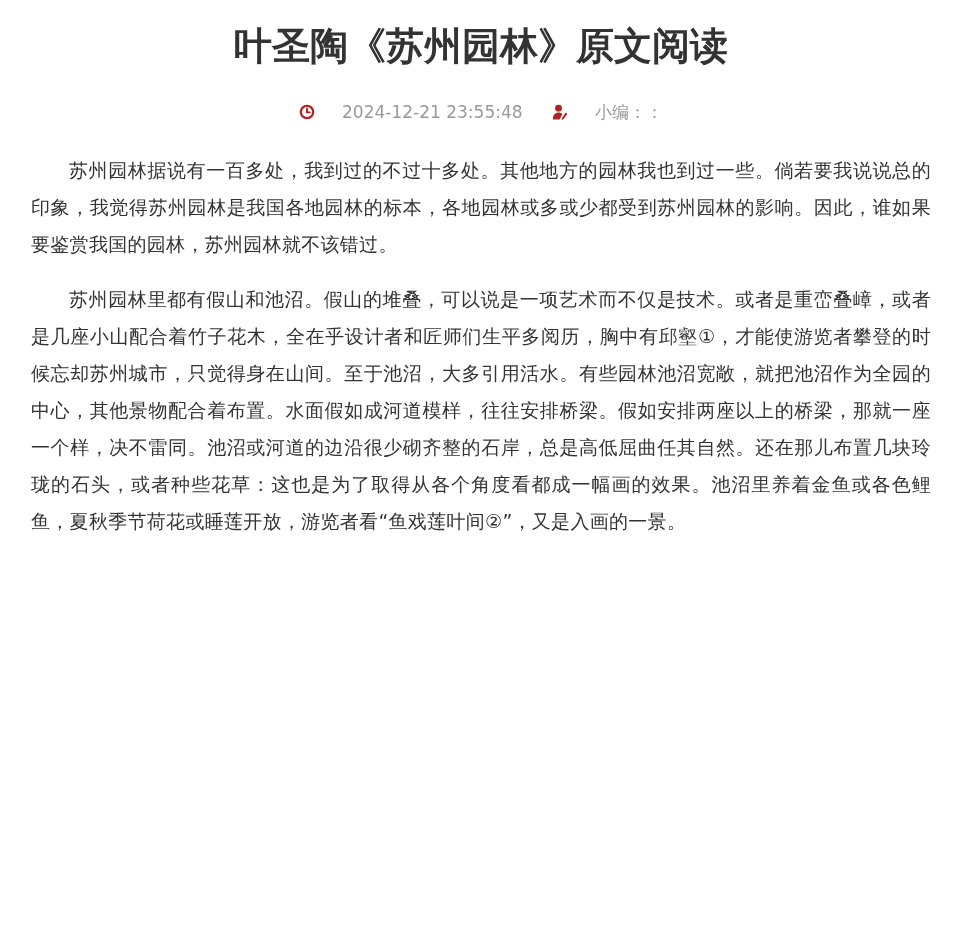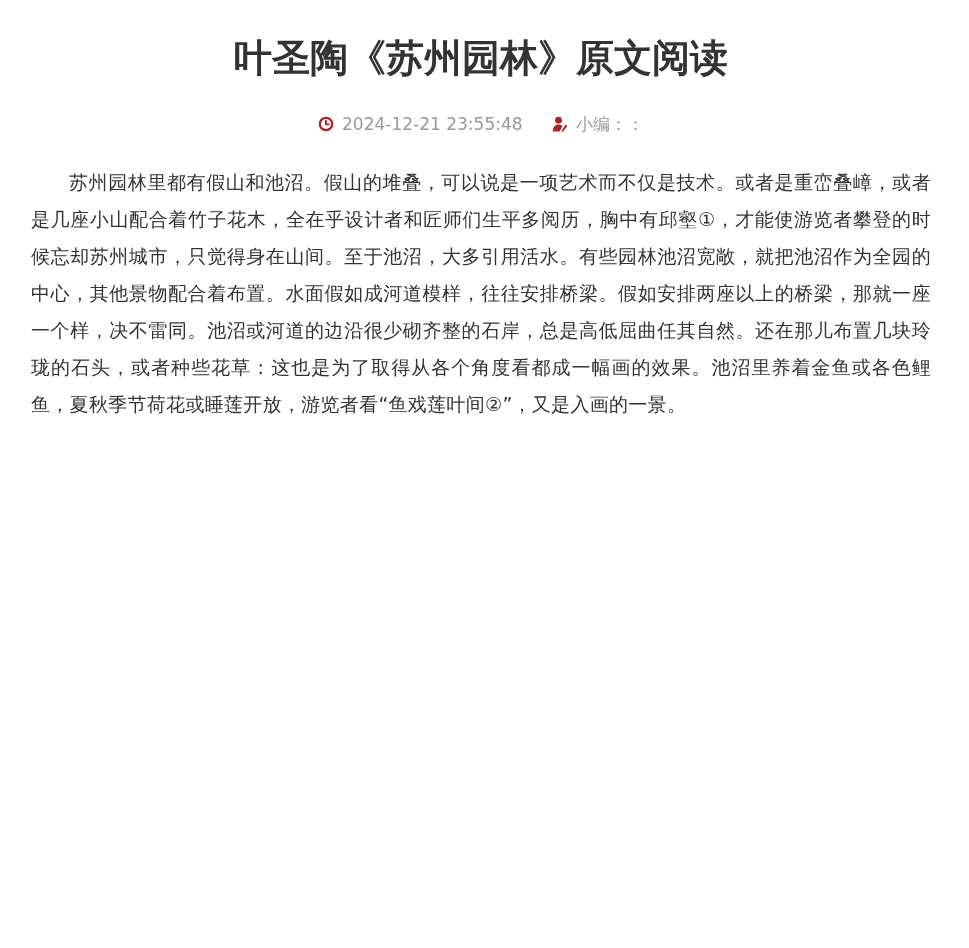--- a/index.html
+++ b/index.html
@@ -13,21 +13,21 @@
       overflow: hidden;
       font-family: "DejaVu Sans", "Liberation Sans", sans-serif;
       color: #333333;
     }
     .article {
       position: relative;
       width: 900px;
       margin: 0 0 0 31px;
     }
     .title {
-      margin: 12px;
+      margin: 0;
       padding-top: 20px;
       height: 52px;
       line-height: 52px;
       text-align: center;
       font-size: 38px;
       font-weight: bold;
       color: #333333;
       letter-spacing: 0px;
     }
     .meta {
@@ -35,20 +35,21 @@
       height: 26px;
       line-height: 26px;
       text-align: center;
       font-size: 17px;
       color: #999999;
     }
     .meta-item {
       display: inline-flex;
       align-items: center;
       vertical-align: middle;
+      gap: 19px;
     }
     .meta-item + .meta-item {
       margin-left: 24px;
     }
     .meta-icon {
       display: inline-block;
       width: 16px;
       height: 16px;
       margin-right: 8px;
     }
@@ -88,15 +89,16 @@
           <circle cx="6.5" cy="4.2" r="3.4" fill="#b22222"></circle>
           <path d="M0.8 15.5 C0.8 10.8 3.2 8.6 6.5 8.6 C8.3 8.6 9.5 9.2 10.4 10.1 L7.6 15.5 Z" fill="#b22222"></path>
           <path d="M9.2 15.5 L13.6 8.6 L15.4 9.8 L11.2 15.5 Z" fill="#b22222"></path>
         </svg>
       </span>
       <span>小编：：</span>
     </span>
   </div>
 
   <div class="content">
+    <p>苏州园林据说有一百多处，我到过的不过十多处。其他地方的园林我也到过一些。倘若要我说说总的印象，我觉得苏州园林是我国各地园林的标本，各地园林或多或少都受到苏州园林的影响。因此，谁如果要鉴赏我国的园林，苏州园林就不该错过。</p>
     <p>苏州园林里都有假山和池沼。假山的堆叠，可以说是一项艺术而不仅是技术。或者是重峦叠嶂，或者是几座小山配合着竹子花木，全在乎设计者和匠师们生平多阅历，胸中有邱壑①，才能使游览者攀登的时候忘却苏州城市，只觉得身在山间。至于池沼，大多引用活水。有些园林池沼宽敞，就把池沼作为全园的中心，其他景物配合着布置。水面假如成河道模样，往往安排桥梁。假如安排两座以上的桥梁，那就一座一个样，决不雷同。池沼或河道的边沿很少砌齐整的石岸，总是高低屈曲任其自然。还在那儿布置几块玲珑的石头，或者种些花草：这也是为了取得从各个角度看都成一幅画的效果。池沼里养着金鱼或各色鲤鱼，夏秋季节荷花或睡莲开放，游览者看“鱼戏莲叶间②”，又是入画的一景。</p>
   </div>
 </div>
 
 </body></html>

